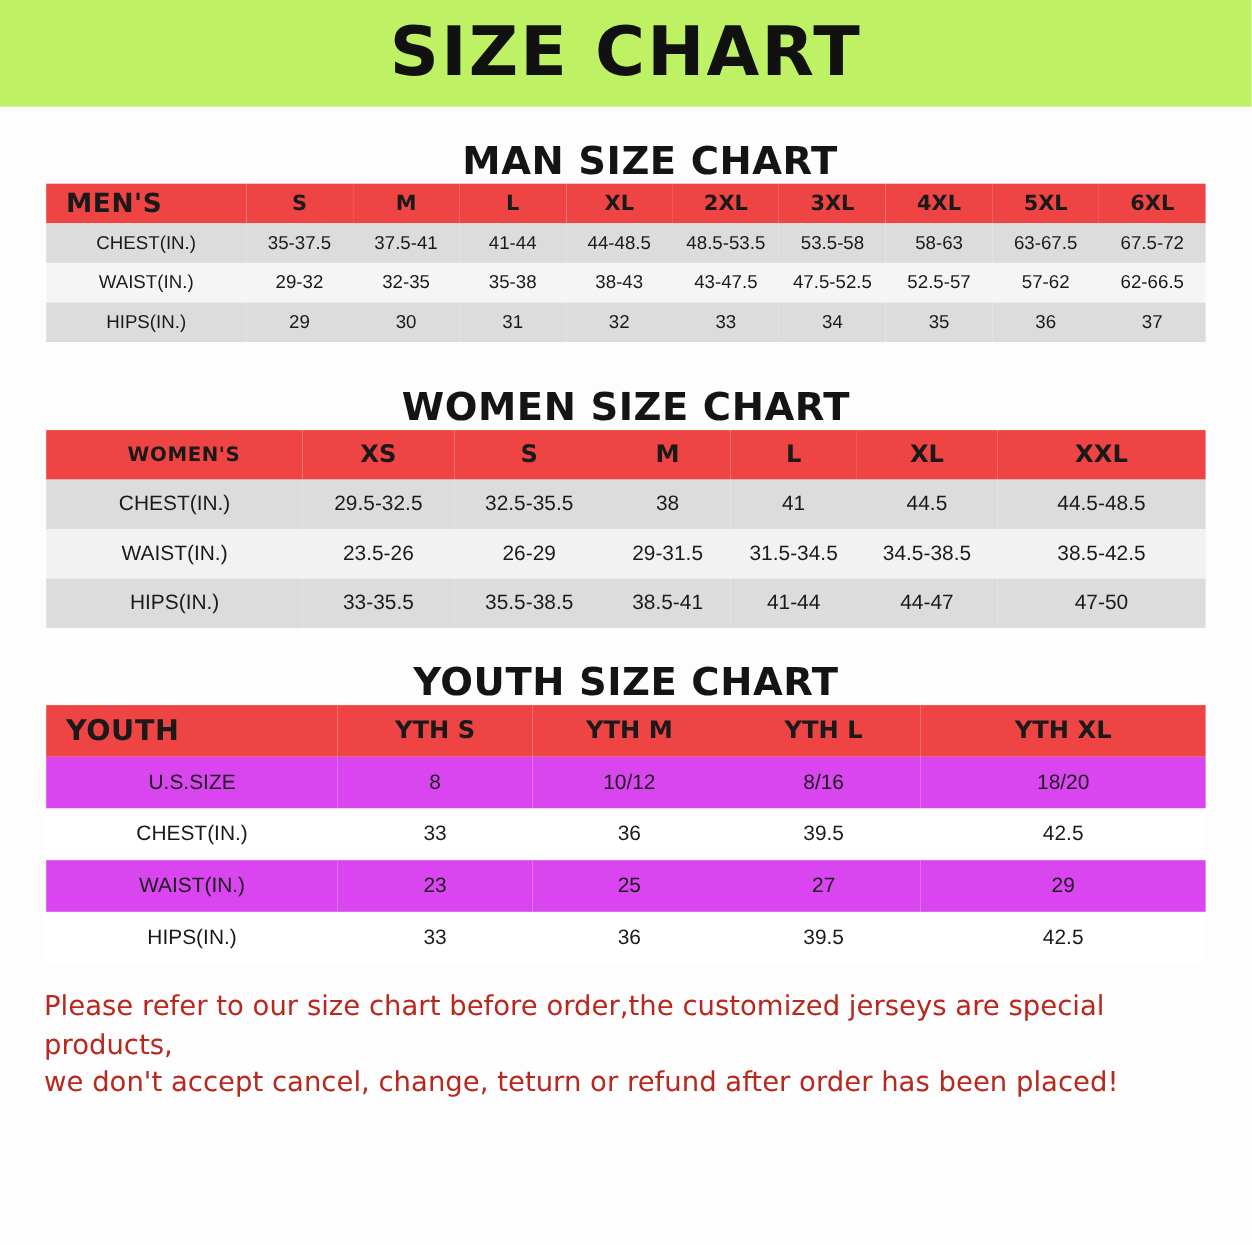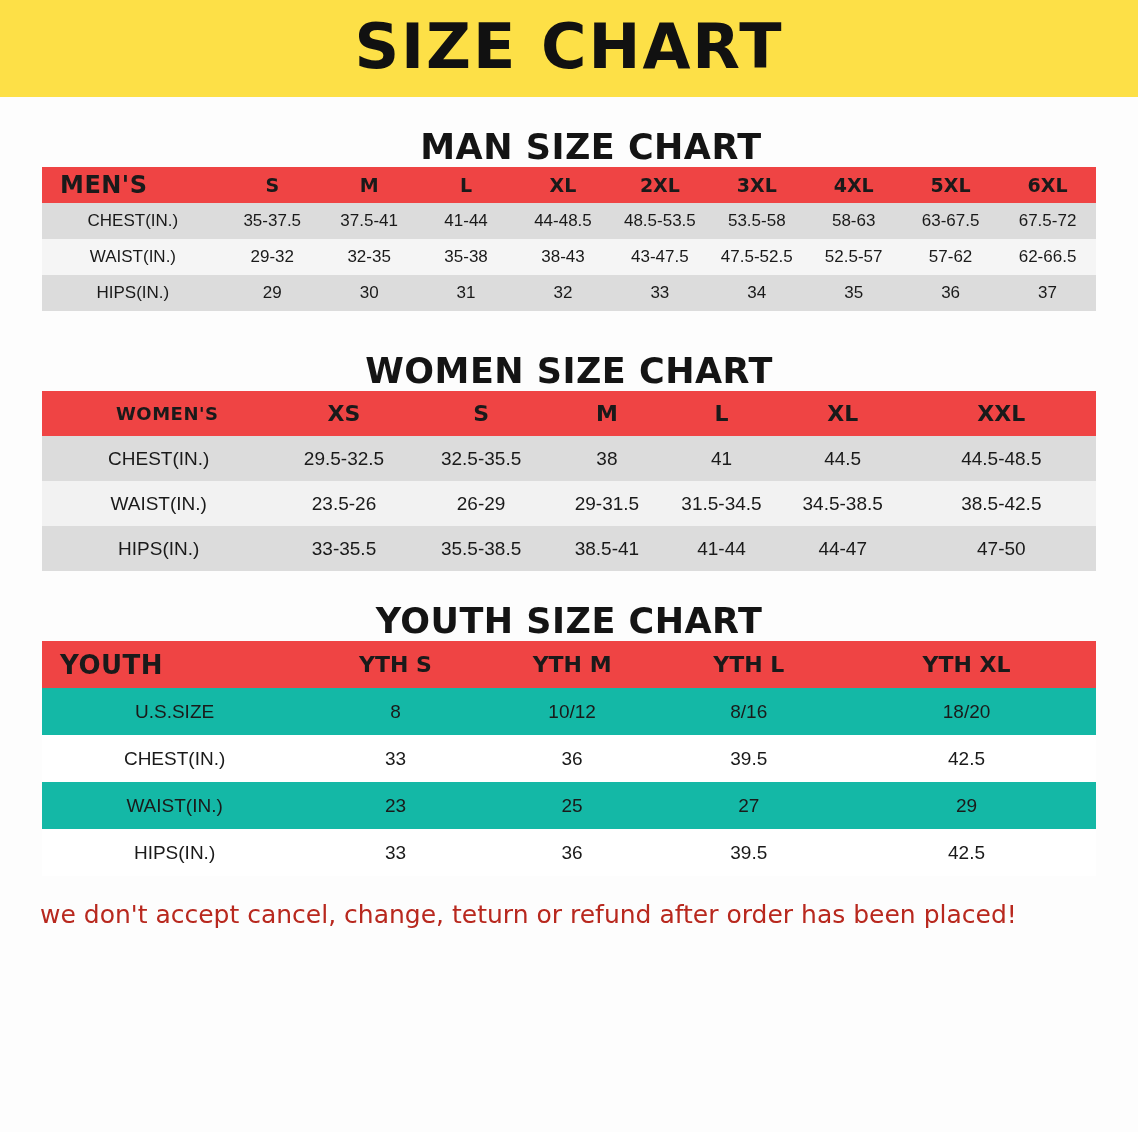--- a/index.html
+++ b/index.html
@@ -16,21 +16,21 @@
   .page {
     width: 1138px;
     height: 1132px;
     position: relative;
     background: #fdfdfd;
   }
 
   
   .banner {
     height: 97px;
-    background: #fde047;
+    background: #bef264;
     display: flex;
     align-items: center;
     justify-content: center;
   }
   .banner-title {
     font-family: "DejaVu Sans", sans-serif;
     font-weight: bold;
     font-size: 62px;
     letter-spacing: 2px;
     color: #111111;
@@ -105,21 +105,21 @@
 
   
   #youth-table td { height: 45px; font-size: 19px; }
   #youth-table tr.head-row td { font-size: 22px; }
   #youth-table tr.head-row td.rowlabel {
     text-align: left !important;
     padding-left: 18px;
     font-size: 26px;
     letter-spacing: 0.5px;
   }
-  #youth-table tr.band-dark  { background: #14b8a6; }
+  #youth-table tr.band-dark  { background: #d946ef; }
   #youth-table tr.band-light { background: #ffffff; }
 
   
   .note {
     margin: 22px 40px 0 40px;
     color: #b8281e;
     font-family: "DejaVu Sans", sans-serif;
     font-size: 25px;
     line-height: 1.38;
     text-align: left;
@@ -272,16 +272,17 @@
         <td>33</td>
         <td>36</td>
         <td>39.5</td>
         <td>42.5</td>
       </tr>
     </tbody>
       </table>
   </div>
 
   <div class="note">
+    <span>Please refer to our size chart before order,the customized jerseys are special products,</span>
     <span>we don't accept cancel, change, teturn or refund after order has been placed!</span>
   </div>
 
 </div>
 
 </body></html>

